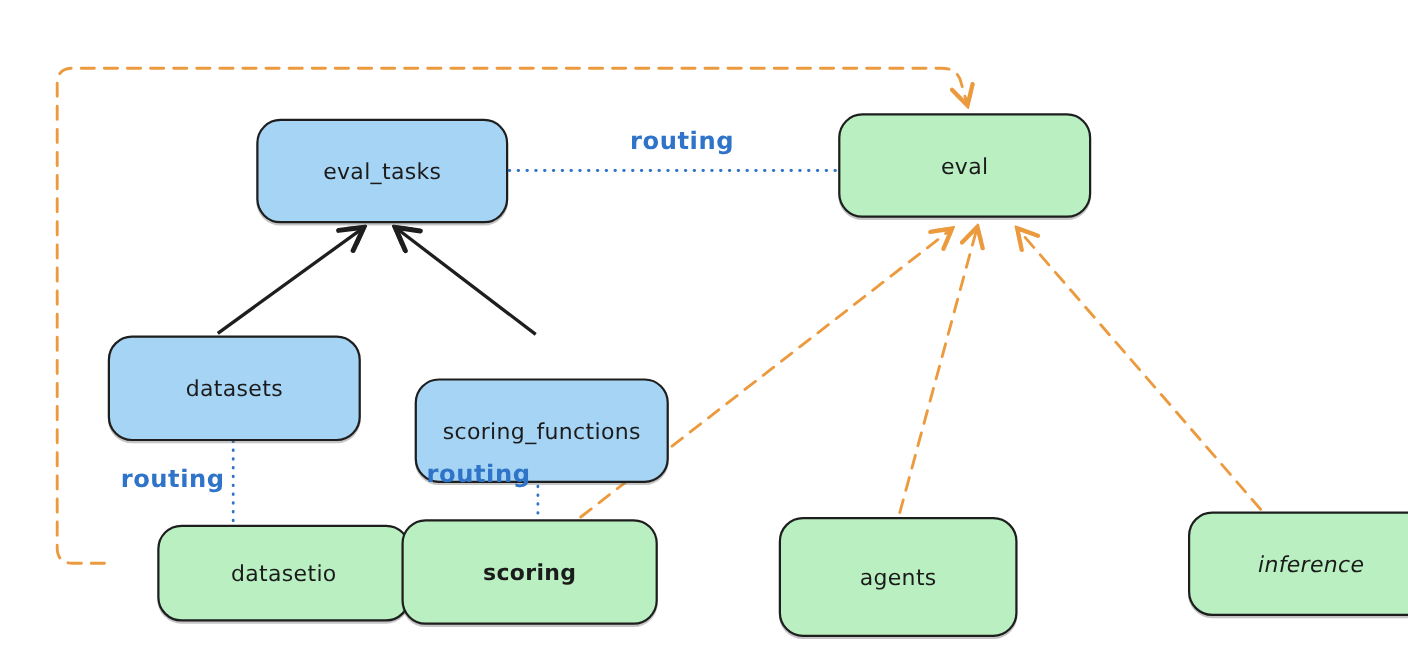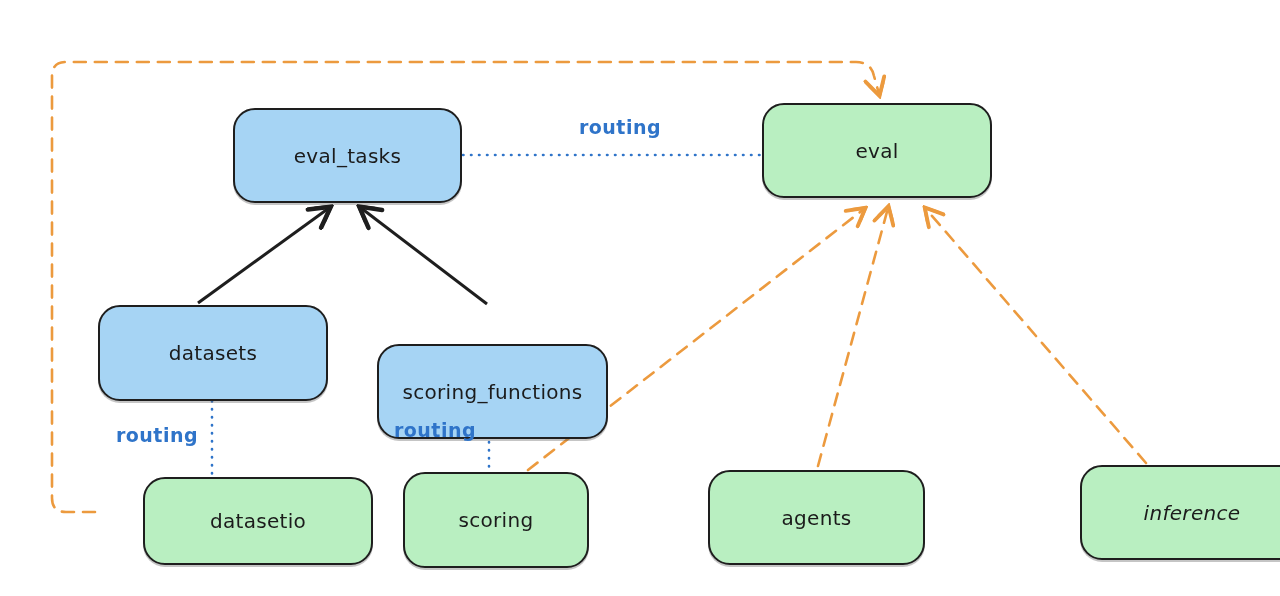--- a/index.html
+++ b/index.html
@@ -36,42 +36,42 @@
     font-size: 20px;
     color: #1b1b1b;
     letter-spacing: 0.3px;
     white-space: nowrap;
   }
   .fill-blue  { background: var(--blue-fill); }
   .fill-green { background: var(--green-fill); }
 
   .edge-label {
     position: absolute;
-    font-size: 19px;
+    font-size: 22px;
     font-weight: 600;
     color: var(--routing-blue);
     text-align: center;
     letter-spacing: 0.5px;
     white-space: nowrap;
   }
 
   .stroke-black  { stroke: var(--stroke);       stroke-width: 3;   fill: none; }
   .stroke-blue   { stroke: var(--routing-blue); stroke-width: 2.6; fill: none;
                    stroke-dasharray: 0.5 7.5; stroke-linecap: round; }
   .stroke-orange { stroke: var(--orange);       stroke-width: 2.6; fill: none;
                    stroke-dasharray: 12 9; stroke-linecap: round; }
 
   
   #node-eval_tasks        { left: 233px; top: 108px; width: 229px; height: 95px; }
   #node-eval              { left: 762px; top: 103px; width: 230px; height: 95px; }
   #node-datasets          { left:  98px; top: 305px; width: 230px; height: 96px; }
   #node-scoring_functions { left: 377px; top: 305px; width: 231px; height: 95px; margin-top: 39px; }
   #node-datasetio         { left:  95px; top: 477px; width: 230px; height: 88px; margin-left: 48px; }
-  #node-scoring           { left: 403px; top: 472px; width: 186px; height: 96px; }
-  #node-agents            { left: 708px; top: 470px; width: 217px; height: 95px; }
+  #node-scoring           { left: 365px; top: 472px; width: 233px; height: 96px; font-weight: bold; }
+  #node-agents            { left: 708px; top: 470px; width: 217px; height: 109px; }
   #node-inference         { left:1080px; top: 465px; width: 224px; height: 95px; font-style: italic; }
 
   
   #edge-label-top    { left: 560px; top: 116px; width: 120px; }
   #edge-label-left   { left: 107px; top: 424px; width: 100px; }
   #edge-label-middle { left: 385px; top: 419px; width: 100px; }
 </style>
 </head>
 <body style="background: rgb(255, 255, 255);">
 

